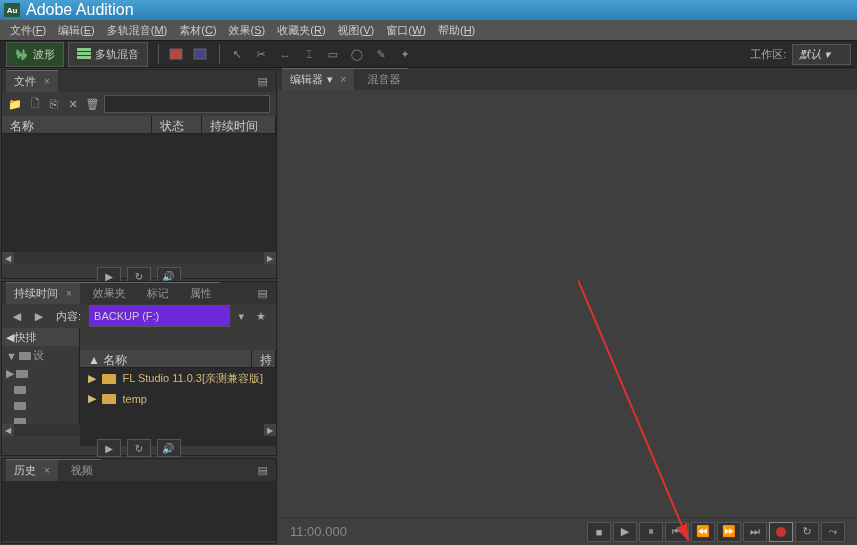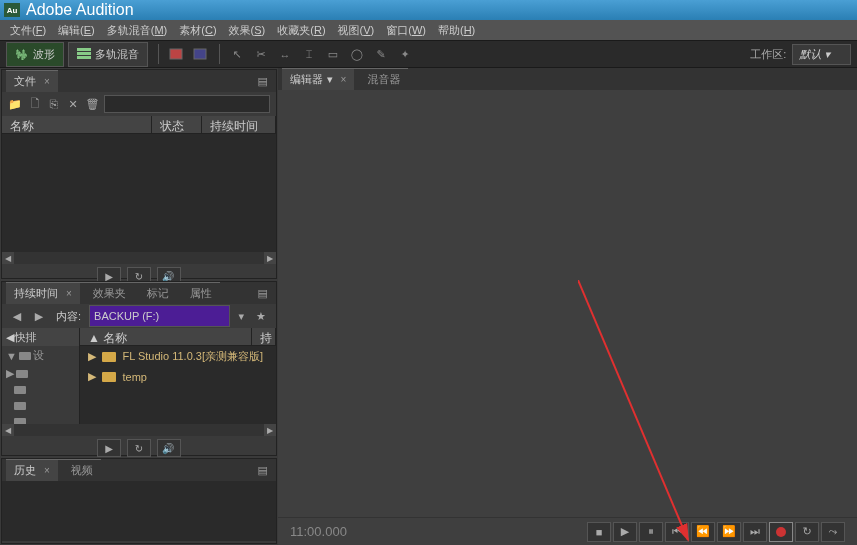--- a/index.html
+++ b/index.html
@@ -32,28 +32,28 @@
 .search-wrap .mag { position: absolute; left: 4px; top: 3px; font-size: 10px; color: #888; }
 .table-header { height: 18px; background: #444; display: flex; border-bottom: 1px solid #222; }
 .th { padding: 2px 8px; border-right: 1px solid #222; color: #ccc; font-size: 12px; }
 .table-body { background: #2a2a2a; height: 118px; }
 .scrollbar-h { height: 12px; background: #333; display: flex; align-items: center; }
 .scroll-arrow { width: 12px; height: 12px; background: #444; display: flex; align-items: center; justify-content: center; font-size: 8px; color: #aaa; }
 .scroll-track { flex: 1; }
 .panel-footer { height: 24px; display: flex; align-items: center; justify-content: center; gap: 6px; }
 .footer-btn { width: 24px; height: 18px; background: #333; border: 1px solid #555; display: flex; align-items: center; justify-content: center; color: #aaa; font-size: 10px; }
 .content-label { color: #ccc; padding: 0 4px; font-size: 11px; }
-.content-select { flex: 1; background: #4c1d95; border: 1px solid #555; color: #ccc; padding: 4px 4px; font-size: 11px; }
+.content-select { flex: 1; background: #6d28d9; border: 1px solid #555; color: #ccc; padding: 4px 4px; font-size: 11px; }
 .dropdown-arrow { padding: 0 4px; color: #aaa; }
 .browser-split { display: flex; height: 96px; }
 .tree-col { width: 78px; background: #3a3a3a; border-right: 1px solid #222; overflow: hidden; }
 .tree-header { height: 18px; background: #444; display: flex; align-items: center; padding: 0 4px; font-size: 11px; }
 .tree-item { display: flex; align-items: center; padding: 2px 4px; color: #999; font-size: 11px; gap: 2px; }
 .disk-icon { width: 12px; height: 8px; background: #888; border-radius: 1px; }
-.list-col { flex: 1; }
+.list-col { flex: 1; margin-top: 22px; }
 .list-body { background: #2a2a2a; height: 78px; }
 .list-row { display: flex; align-items: center; padding: 3px 8px; gap: 6px; color: #d4b878; font-size: 11px; }
 .folder-icon { width: 14px; height: 10px; background: #d4a848; border-radius: 1px; }
 .right-col { flex: 1; background: #0f172a; display: flex; flex-direction: column; }
 .editor-header { height: 22px; background: #333; display: flex; align-items: center; padding: 0 4px; }
 .editor-body { flex: 1; background: #3f3f3f; position: relative; }
 .transport-bar { height: 28px; background: #3f3f3f; display: flex; align-items: center; padding: 0 12px; border-top: 1px solid #333; }
 .timecode { color: #888; font-size: 13px; }
 .transport-buttons { margin-left: auto; display: flex; gap: 2px; }
 .transport-btn { width: 24px; height: 20px; background: #333; border: 1px solid #555; display: flex; align-items: center; justify-content: center; color: #aaa; }

